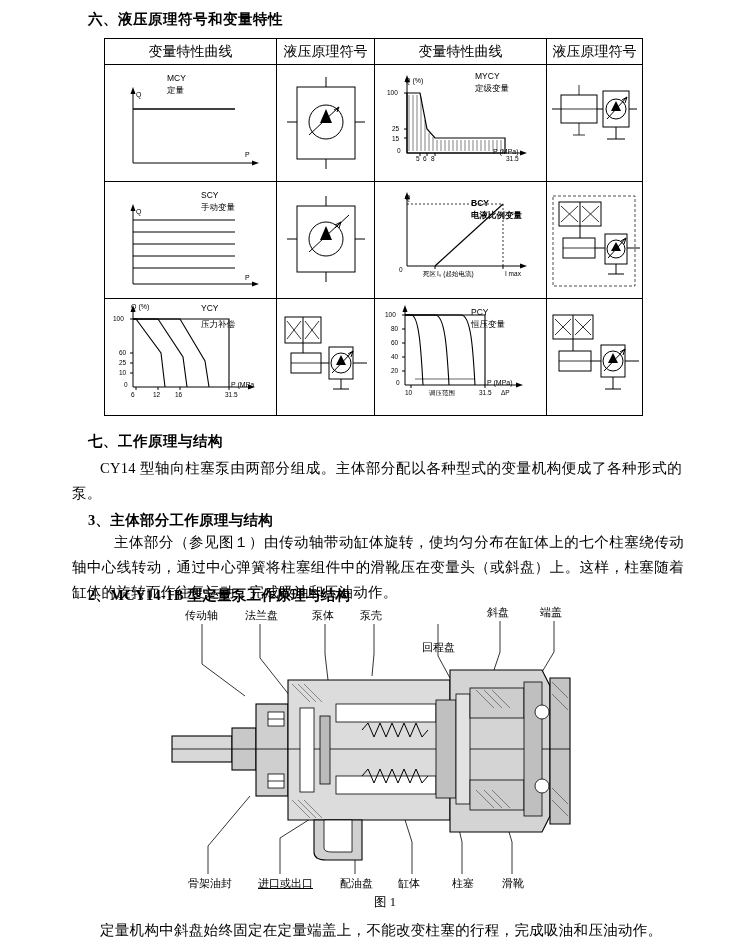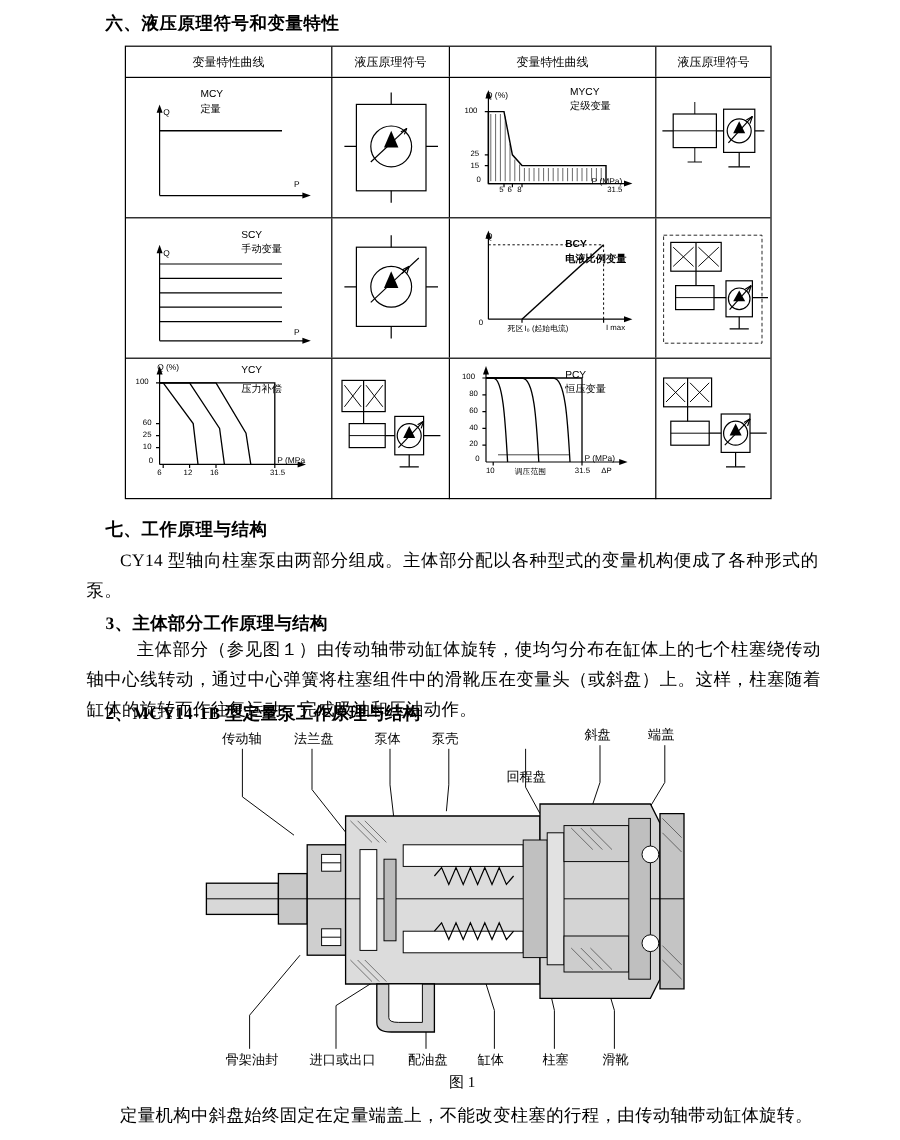--- a/index.html
+++ b/index.html
@@ -43,21 +43,21 @@
     height: 378px;
     border: 1px solid #000;
     box-sizing: border-box;
   }
   .symtable .hdr {
     display: flex;
     height: 25px;
     border-bottom: 1px solid #000;
   }
   .symtable .hdr > div {
-    font-size: 10px;
+    font-size: 14px;
     font-family: "Liberation Sans", sans-serif;
     display: flex;
     align-items: center;
     justify-content: center;
     border-right: 1px solid #000;
     box-sizing: border-box;
   }
   .symtable .hdr > div:last-child { border-right: none; }
   .c1 { width: 172px; }
   .c2 { width: 98px; }
@@ -462,21 +462,21 @@
 
     <div class="calloutlbl" style="left:35px;  top:0px;">传动轴</div>
     <div class="calloutlbl" style="left:95px;  top:0px;">法兰盘</div>
     <div class="calloutlbl" style="left:162px; top:0px;">泵体</div>
     <div class="calloutlbl" style="left:210px; top:0px;">泵壳</div>
     <div class="calloutlbl" style="left:272px; top:0px;margin-top:32px;">回程盘</div>
     <div class="calloutlbl" style="left:337px; top:-3px;">斜盘</div>
     <div class="calloutlbl" style="left:390px; top:-3px;">端盖</div>
 
     <div class="calloutlbl" style="left:38px;  top:268px;">骨架油封</div>
-    <div class="calloutlbl" style="left:108px; top:268px;">进口或出口</div>
+    <div class="calloutlbl" style="left:108px; top:268px;text-decoration:underline;">进口或出口</div>
     <div class="calloutlbl" style="left:190px; top:268px;">配油盘</div>
     <div class="calloutlbl" style="left:248px; top:268px;">缸体</div>
     <div class="calloutlbl" style="left:302px; top:268px;">柱塞</div>
     <div class="calloutlbl" style="left:352px; top:268px;">滑靴</div>
 
     <svg width="470" height="300">
 
       <g stroke="#000" stroke-width="0.8" fill="none">
         <path d="M52,16 L52,56 L95,88"></path>
         <path d="M110,16 L110,50 L140,88"></path>
@@ -558,15 +558,15 @@
       <g stroke="#000" fill="#ffffff" stroke-width="0.8">
         <path d="M174,212 L174,240 Q174,244 182,244 L202,244 L202,212 Z"></path>
       </g>
 
       <text x="235" y="292" font-family="Liberation Serif, serif" font-size="12.5" text-anchor="middle" fill="#000"></text>
     </svg>
 
     <div class="figcap" style="top:286px;">图 1</div>
   </div>
 
-  <div class="abs body-text" style="left:72px; top:918px; width:612px; text-indent:28px;">定量机构中斜盘始终固定在定量端盖上，不能改变柱塞的行程，由传动轴带动缸体旋转。</div>
+  <div class="abs body-text" style="left:72px; top:918px; width:612px; text-indent:28px;">定量机构中斜盘始终固定在定量端盖上，不能改变柱塞的行程，完成吸油和压油动作。</div>
 
 </div>
 
 </body></html>

